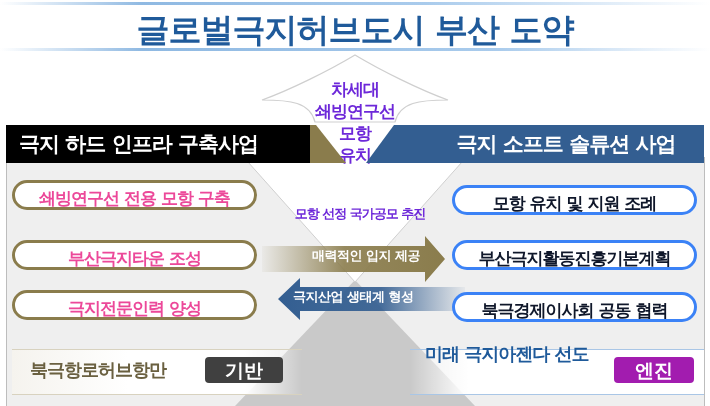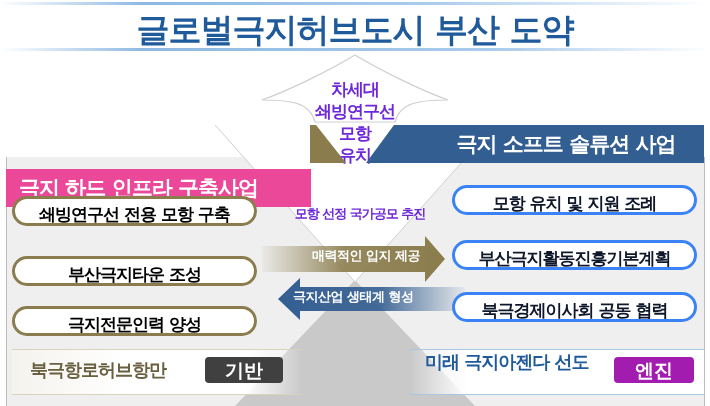--- a/index.html
+++ b/index.html
@@ -9,26 +9,26 @@
   .title-bar { left:0; top:0; width:710px; height:52px; background:#fff; }
   .title-line-top { left:0; top:2px; width:710px; height:3px;
          background:linear-gradient(90deg, rgba(120,170,220,0) 0%, #8fb9e2 20%, #a9cbec 60%, rgba(120,170,220,0) 100%); }
   .title-line-bot { left:0; top:48px; width:710px; height:3px;
          background:linear-gradient(90deg, rgba(120,170,220,0) 0%, #8fb9e2 20%, #a9cbec 70%, rgba(120,170,220,0) 100%); }
   .title-text { left:0; top:8px; width:710px; text-align:center; font-size:33px; font-weight:bold;
          color:#1f5a9a; letter-spacing:-1px; }
   .panel { top:157px; height:249px; background:#efefef; }
   .panel-left { left:6px; width:350px; border-left:1px solid #bdbdbd; }
   .panel-right { left:355px; width:349px; border-right:1px solid #bdbdbd; }
-  .header-left { left:6px; top:125px; width:305px; height:38px; background:#ec4899;margin-top:44px; }
+  .header-left { left:6px; top:125px; width:305px; height:38px; background:#000000; }
   .header-right { left:400px; top:125px; width:304px; height:38px; background:#335e91; }
   .header-text { color:#fff; font-size:21px; font-weight:bold; text-align:center; line-height:38px; letter-spacing:-1px; }
   .pill { height:30px; border-radius:16px; background:#fff; text-align:center; line-height:30px;
           font-size:17px; font-weight:bold; letter-spacing:-1px; box-sizing:border-box; }
-  .pill-gold { border:3px solid #8a7c4c; color:#000000;margin-top:16px; }
+  .pill-gold { border:3px solid #8a7c4c; color:#ec4899; }
   .pill-blue { border:3px solid #3b82f6; color:#0f172a; }
   .center-label { color:#6d28d9; font-weight:bold; letter-spacing:-1px; }
   .arrow-text { color:#fff; font-size:13px; font-weight:bold; letter-spacing:-0.5px; }
   .bottom-band { height:44px; top:349px; }
   .badge { color:#fff; font-weight:bold; font-size:19px; text-align:center; border-radius:4px; line-height:26px; height:26px; }
 </style>
 </head>
 <body>
 
 <div class="abs title-bar"></div>
@@ -95,14 +95,14 @@
 
 <div class="abs pill pill-blue" style="left:452px;top:185px;width:245px">모항 유치 및 지원 조례</div>
 <div class="abs pill pill-blue" style="left:452px;top:240px;width:245px">부산극지활동진흥기본계획</div>
 <div class="abs pill pill-blue" style="left:452px;top:292px;width:245px">북극경제이사회 공동 협력</div>
 
 <div class="abs bottom-band" style="left:12px;width:290px;background:linear-gradient(90deg,#f5f3ee 0%,#ffffff 40%,#ffffff 80%,rgba(255,255,255,0) 100%);border-top:1px solid #d8d2bf;border-bottom:1px solid #d8d2bf"></div>
 <div class="abs" style="left:30px;top:358px;font-size:18px;font-weight:bold;color:#6a6040;letter-spacing:-1px">북극항로허브항만</div>
 <div class="abs badge" style="left:205px;top:357px;width:78px;background:#404040">기반</div>
 
 <div class="abs bottom-band" style="left:410px;width:294px;background:linear-gradient(90deg,rgba(255,255,255,0) 0%,#ffffff 20%,#ffffff 100%);border-top:1px solid #a9c6e6;border-bottom:1px solid #a9c6e6"></div>
-<div class="abs" style="left:425px;top:350px;font-size:18px;font-weight:bold;color:#1f5a9a;letter-spacing:-1px">미래 극지아젠다 선도</div>
+<div class="abs" style="left:425px;top:342px;font-size:18px;font-weight:bold;color:#1f5a9a;letter-spacing:-1px">미래 극지아젠다 선도</div>
 <div class="abs badge" style="left:614px;top:357px;width:80px;background:#a21caf">엔진</div>
 
 </body></html>

